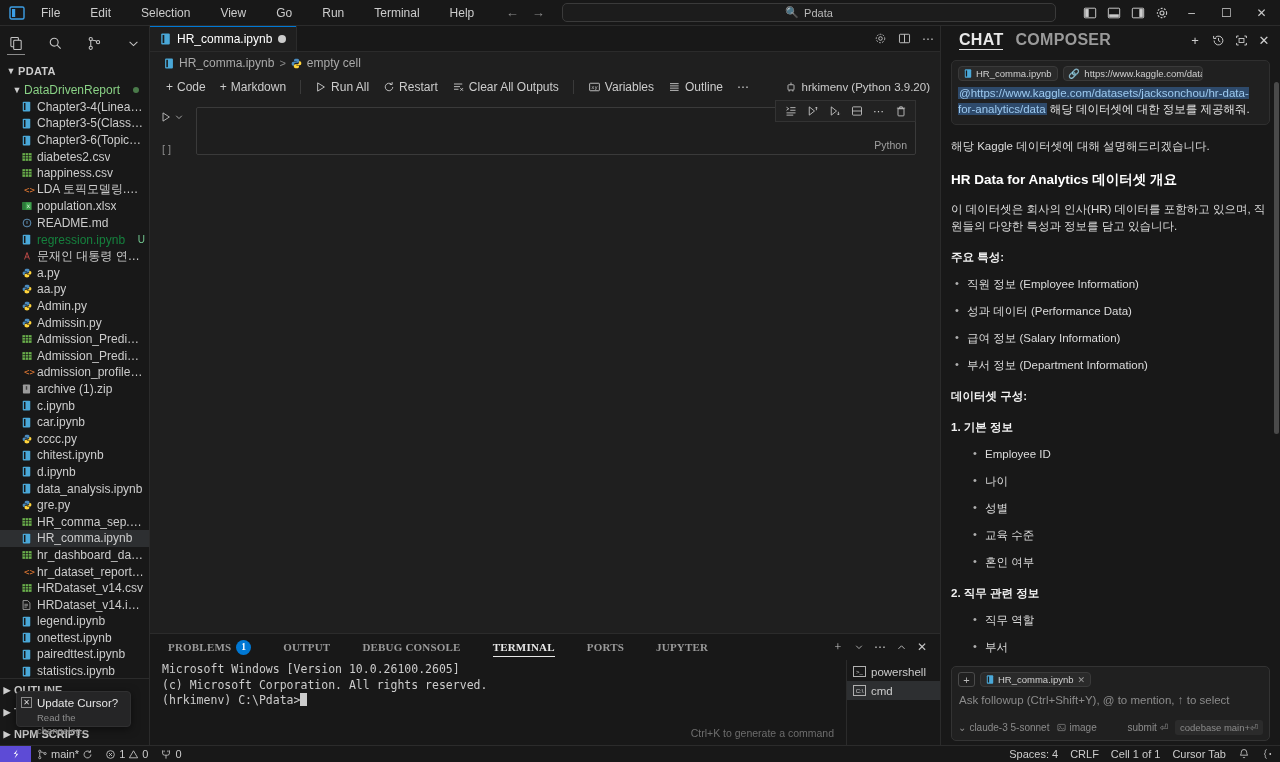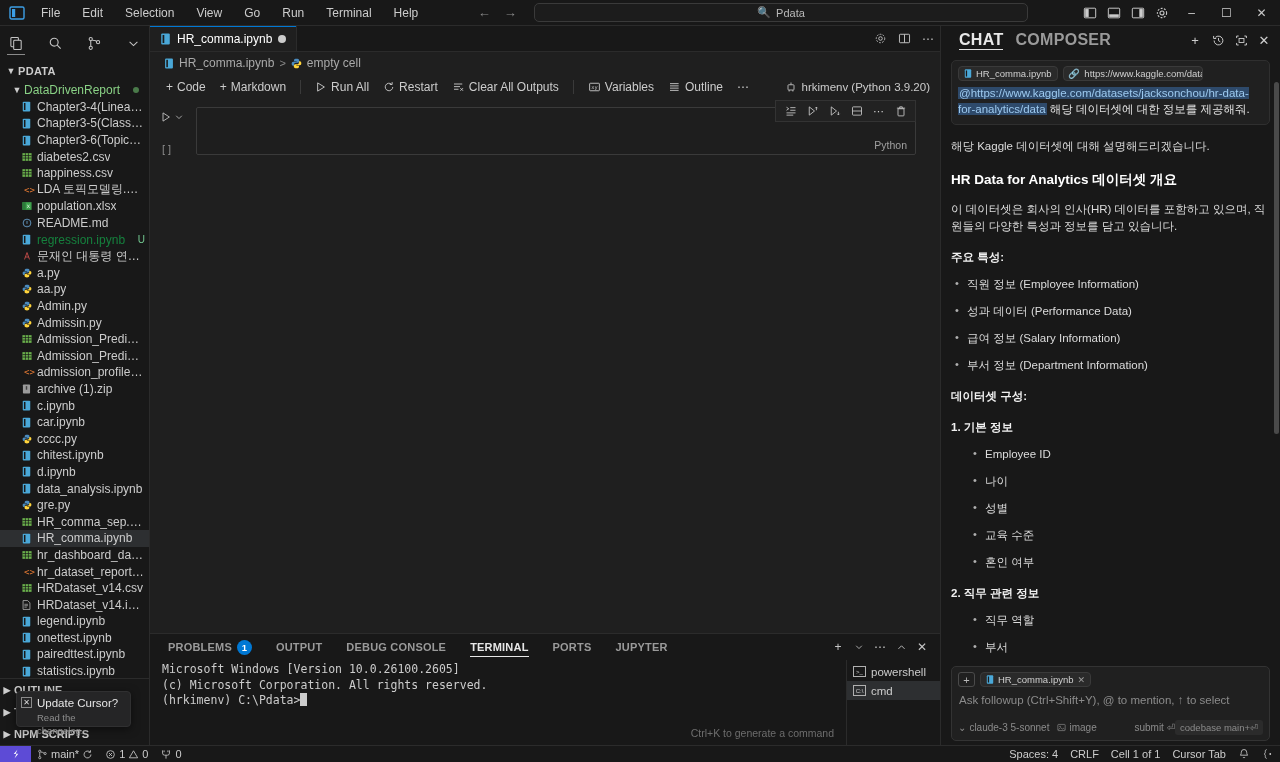--- a/index.html
+++ b/index.html
@@ -14,21 +14,21 @@
   }
   .app { position: relative; width: 1280px; height: 762px; display: flex; flex-direction: column; }
 
   
   .titlebar {
     height: 26px; background: #181818; display: flex; align-items: center;
     border-bottom: 1px solid #2b2b2b; flex: none;
   }
   .tb-logo { width: 34px; display: flex; align-items: center; justify-content: center; }
   .tb-logo svg { display:block; }
-  .menu { display: flex; align-items: center; gap: 8px; }
+  .menu { display: flex; align-items: center; gap: 16px; }
   .menu-item {
     padding: 3px 7px; font-size: 12px; color: #cccccc; cursor: default; border-radius: 3px;
     line-height: 14px;
   }
   .tb-center { flex: 1; display: flex; align-items: center; justify-content: center; gap: 6px; }
   .navarrows { display: flex; gap: 10px; color: #a0a0a0; font-size: 13px; margin-right: 10px;}
   .navarrow { width: 16px; text-align: center; opacity: .85; }
   .searchbox {
     width: 494px; height: 19px; background: #1c1c1c; border: 1px solid #3a3a3a;
     border-radius: 5px; display: flex; align-items: center; justify-content: center; gap: 5px;
@@ -145,21 +145,21 @@
     position: absolute; right: 24px; top: -7px; height: 22px; background: #222222;
     border: 1px solid #333; display: flex; align-items: center; gap: 3px; padding: 0 5px; z-index: 5;
   }
   .cell-toolbar .ci { width: 19px; height: 18px; display:flex; align-items:center; justify-content:center; color:#cfcfcf; font-size: 11px;}
 
   
   .panel {
     height: 112px; background: #181818; border-top: 1px solid #2b2b2b;
     display: flex; flex-direction: column; flex: none; position: relative;
   }
-  .paneltabs { height: 26px; display: flex; padding-left: 10px; gap: 8px; }
+  .paneltabs { height: 26px; display: flex; padding-left: 10px; gap: 16px; font-family: Liberation Serif, serif; }
   .ptab {
     display: flex; align-items: center; gap: 5px; padding: 0 8px; height: 26px;
     font-size: 11px; font-weight: bold; letter-spacing: .2px; color: #9a9a9a; position: relative;
   }
   .ptab.active { color: #e7e7e7; }
   .ptab.active::after {
     content:''; position:absolute; bottom:3px; left:8px; right:8px; height:1px; background:#e7e7e7;
   }
   .badge {
     background: #0078d4; color: #fff; border-radius: 9px; min-width: 15px; height: 15px;
@@ -231,21 +231,21 @@
   .composer { padding: 6px 10px 4px; }
   .cbox { background: #202020; border: 1px solid #333333; border-radius: 5px; padding: 5px 6px; }
   .cbox-top { display: flex; gap: 5px; align-items: center; }
   .plusbtn {
     width: 17px; height: 15px; border: 1px solid #4a4a4a; border-radius: 3px; color: #b9b9b9;
     font-size: 11px; display: flex; align-items: center; justify-content: center;
   }
   .cplace { font-size: 11.5px; color: #8b8b8b; padding: 7px 1px 14px; }
   .cbox-bot { display: flex; align-items: center; gap: 8px; font-size: 10px; color: #8b8b8b; }
   .model { display: flex; align-items: center; gap: 3px; }
-  .cbox-bot .right { margin-left: auto; display: flex; align-items: center; }
+  .cbox-bot .right { margin-left: auto; display: flex; align-items: center; gap: 7px; }
   .kbd { background: #2b2b2b; border-radius: 3px; padding: 2px 5px; color: #8b8b8b; font-size: 9.5px; }
 
   
   .statusbar {
     height: 17px; background: #181818; border-top: 1px solid #2b2b2b;
     display: flex; align-items: center; font-size: 11px; color: #cccccc; flex: none;
   }
   .remote { width: 31px; height: 17px; background: #5d4bd6; display: flex; align-items: center; justify-content: center; color: #fff; font-size: 11px;}
   .sbitem { display: flex; align-items: center; gap: 3px; padding: 0 6px; height: 17px; }
   .sb-right { margin-left: auto; display: flex; align-items: center; }

